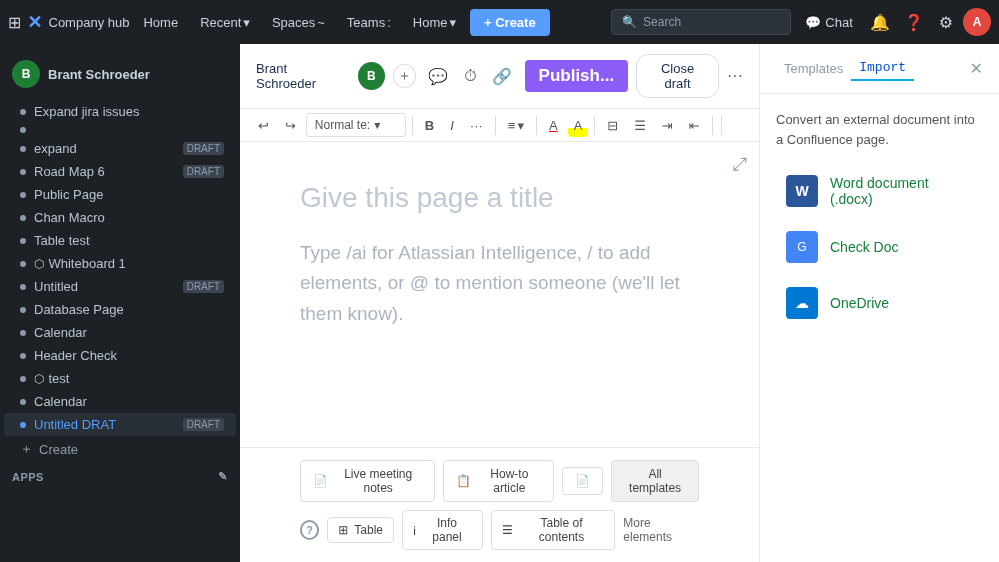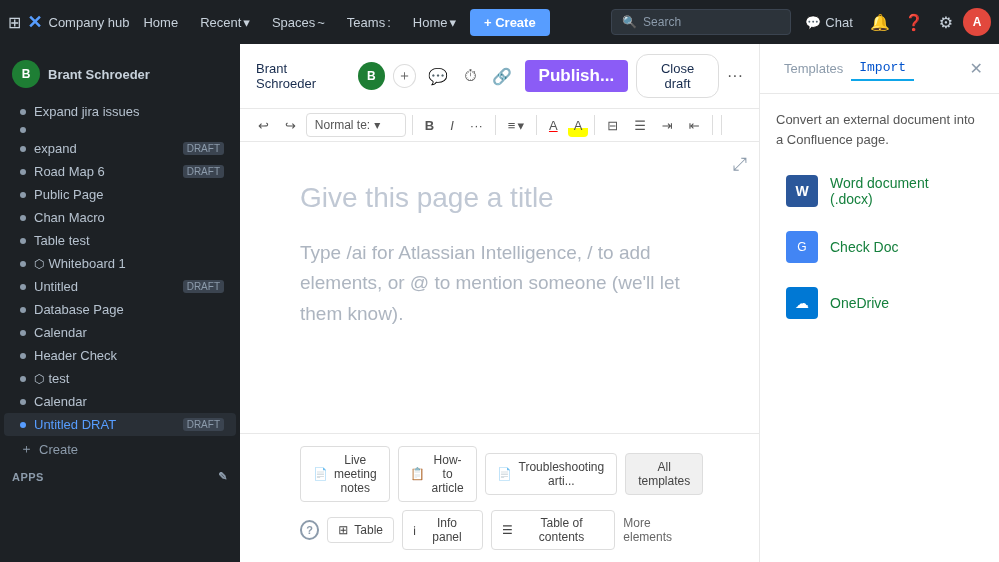--- a/index.html
+++ b/index.html
@@ -524,21 +524,20 @@
           <button class="template-btn">
             <span>📄</span>
             <span>Live meeting notes</span>
           </button>
           <button class="template-btn">
             <span>📋</span>
             <span>How-to article</span>
           </button>
           <button class="template-btn">
             <span>📄</span>
-            <span>Troubleshooting arti...</span>
           </button>
           <button class="template-btn all-templates">
             <span>All templates</span>
           </button>
         </div>
         <div class="insert-row">
           <div class="help-icon">?</div>
           <button class="insert-btn">
             <span>⊞</span>
             <span>Table</span>

